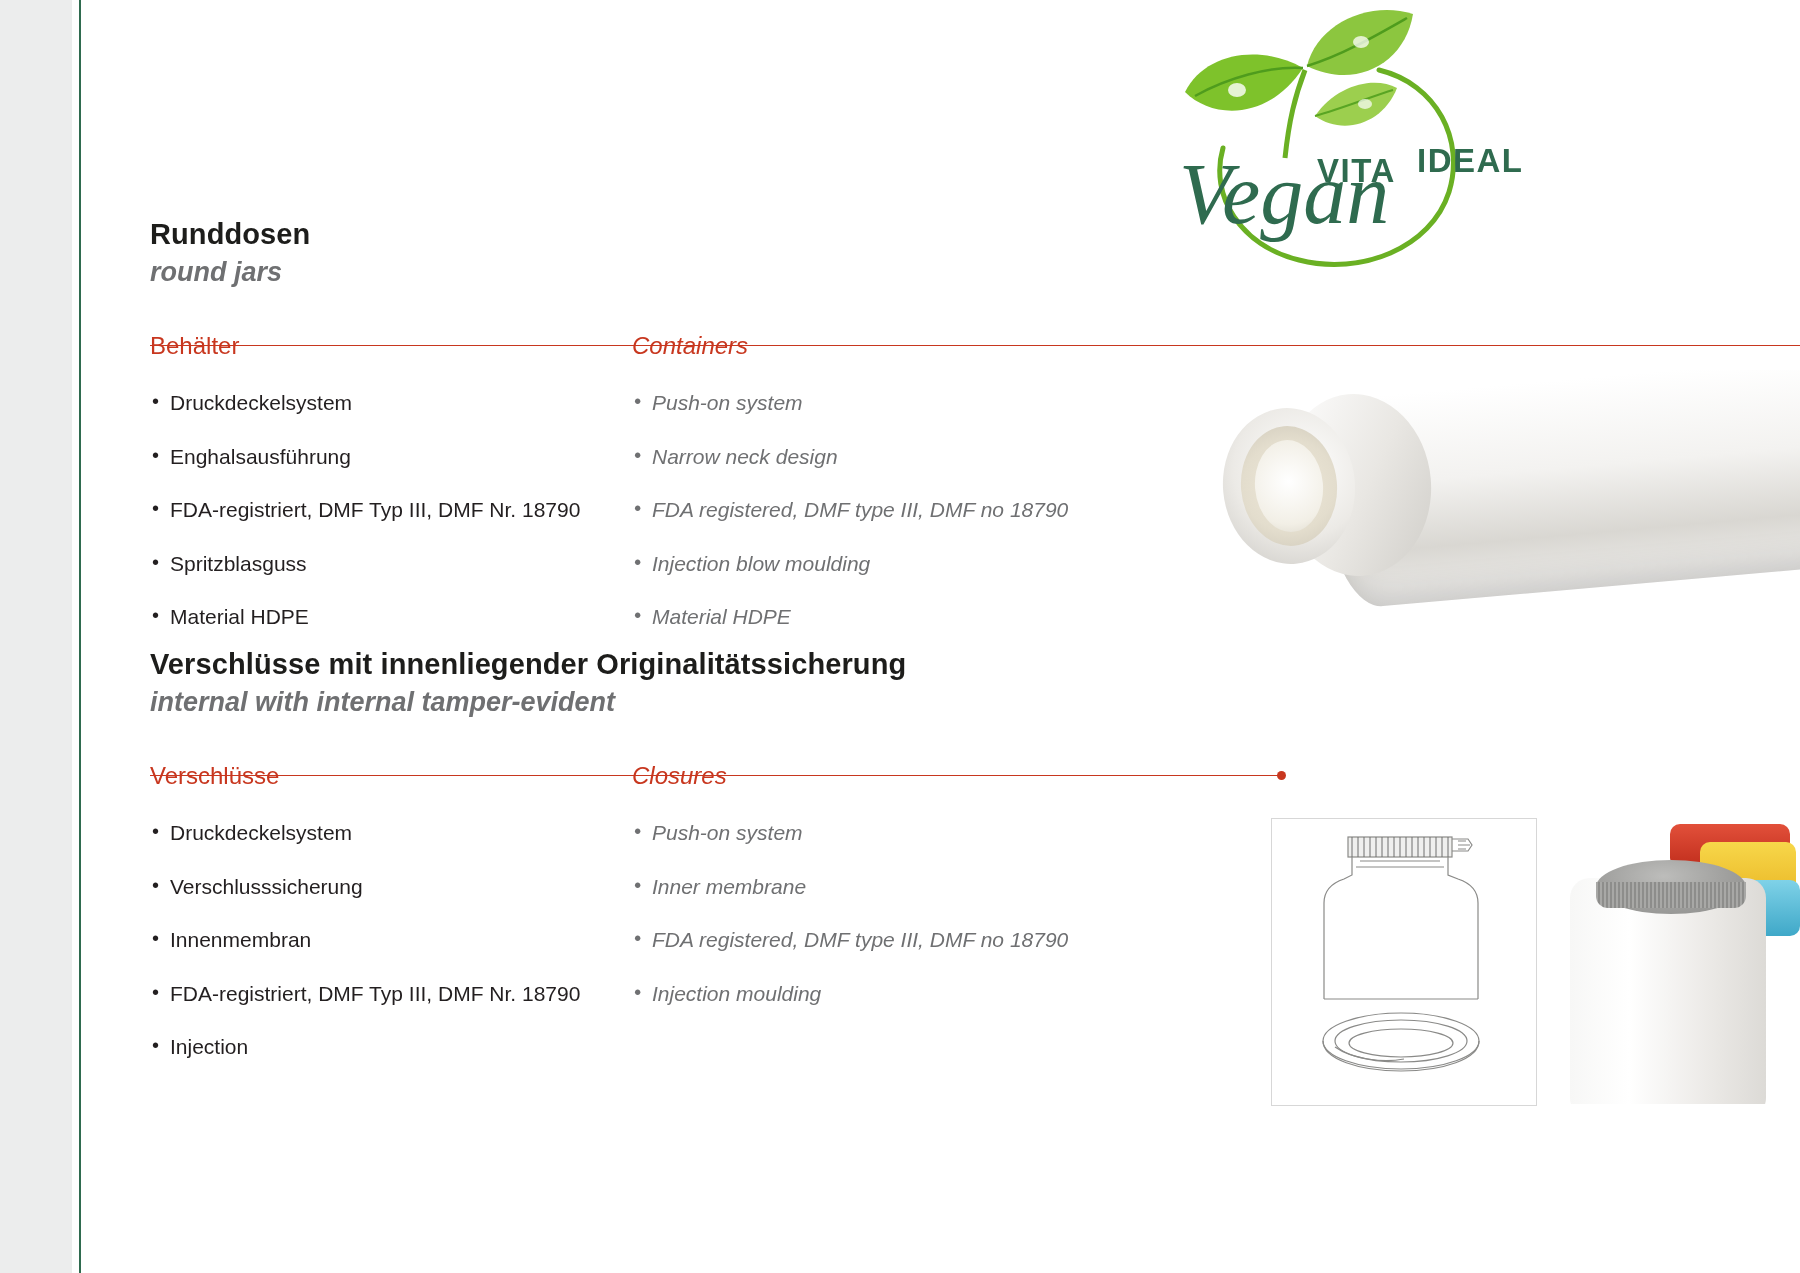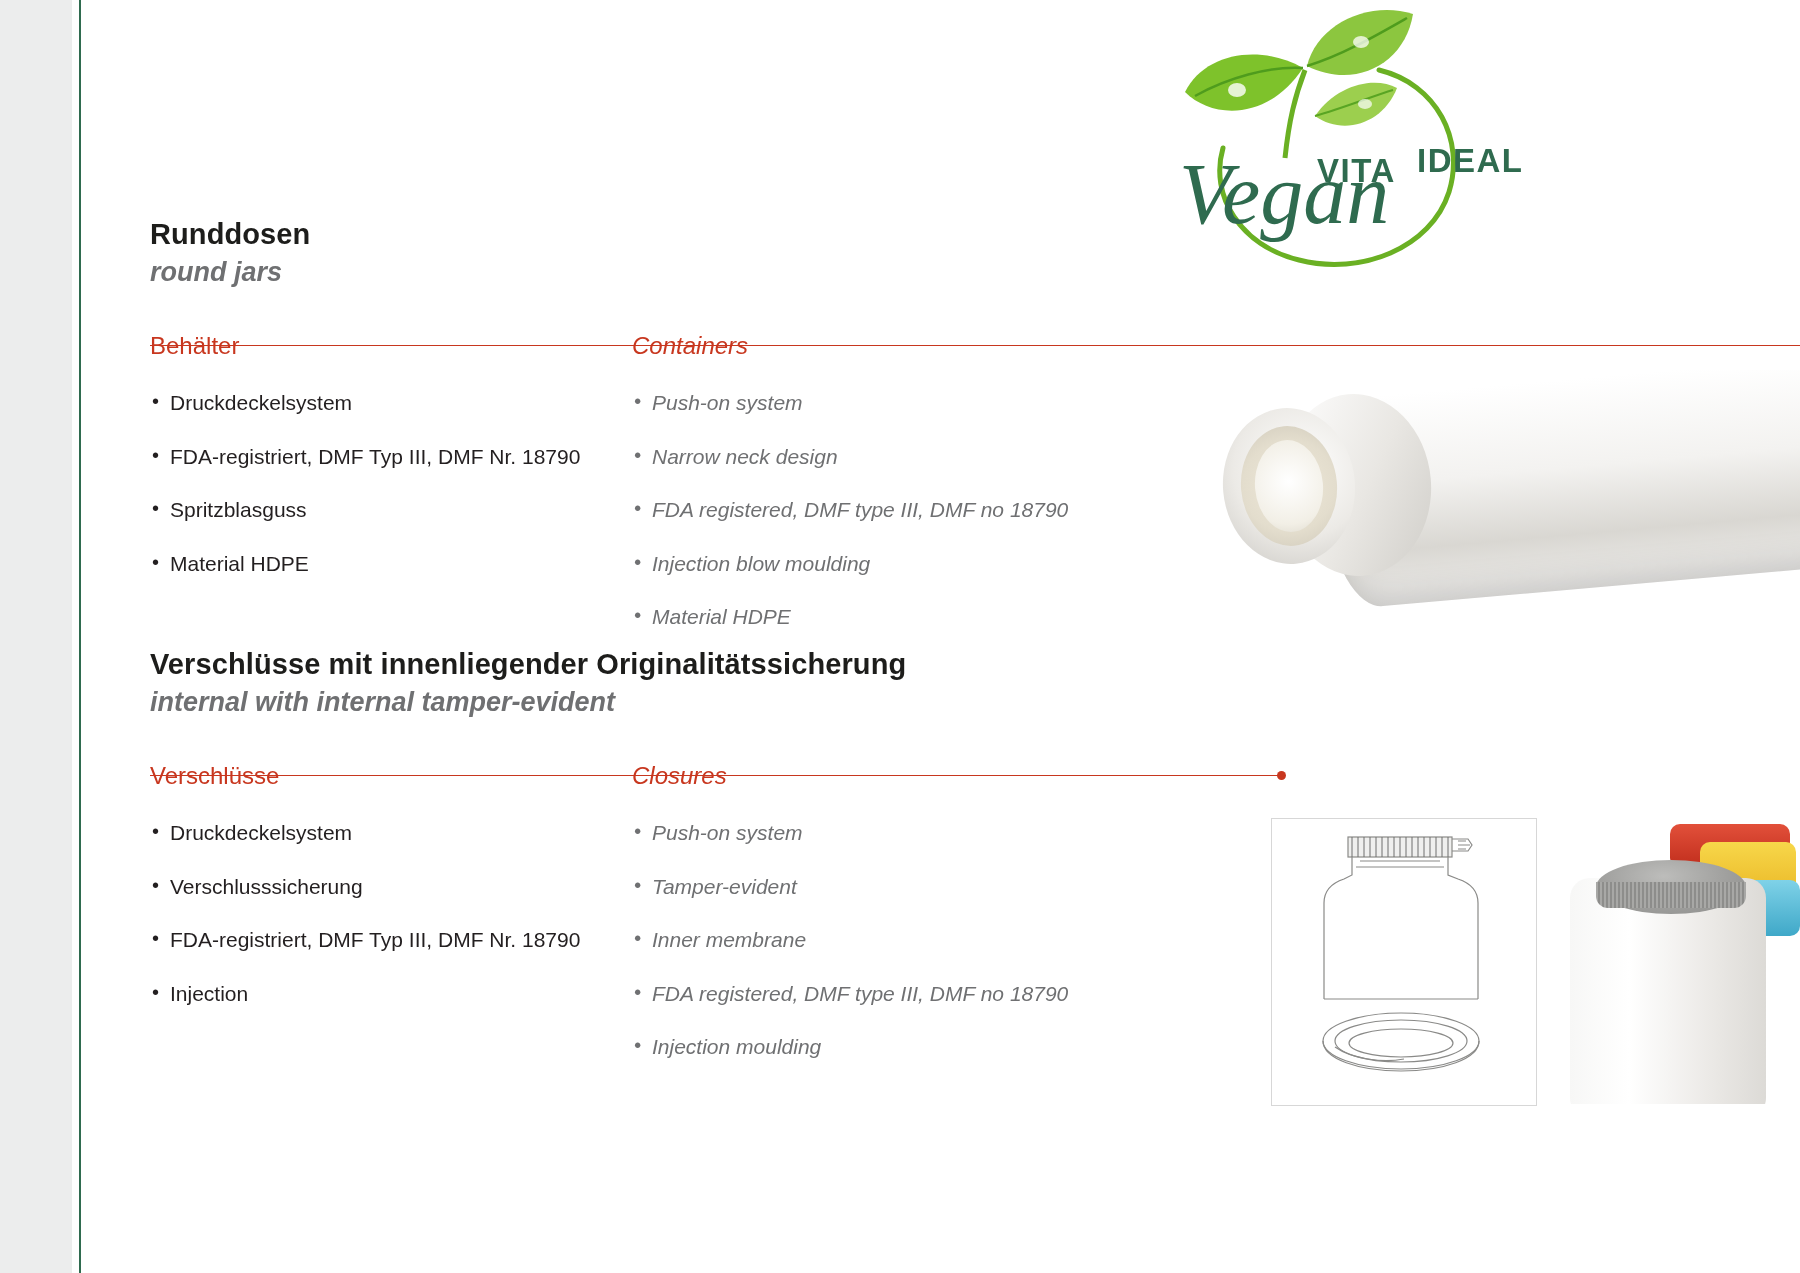--- a/index.html
+++ b/index.html
@@ -268,20 +268,21 @@
 
   <div class="section" style="left:150px; top:218px;">
     <div class="sec-title">Runddosen</div>
     <div class="sec-subtitle">round jars</div>
 
     <div class="cols">
       <div class="col de">
         <div class="col-head">Behälter</div>
         <ul class="bullets">
           <li>Druckdeckelsystem</li>
+          <li>Enghalsausführung</li>
           <li>FDA-registriert, DMF Typ III, DMF Nr. 18790</li>
           <li>Spritzblasguss</li>
           <li>Material HDPE</li>
         </ul>
       </div>
       <div class="col en">
         <div class="col-head en">Containers</div>
         <ul class="bullets en">
           <li>Push-on system</li>
           <li>Narrow neck design</li>
@@ -297,29 +298,29 @@
   <div class="section" style="left:150px; top:648px;">
     <div class="sec-title">Verschlüsse mit innenliegender Originalitätssicherung</div>
     <div class="sec-subtitle">internal with internal tamper-evident</div>
 
     <div class="cols">
       <div class="col de">
         <div class="col-head">Verschlüsse</div>
         <ul class="bullets">
           <li>Druckdeckelsystem</li>
           <li>Verschlusssicherung</li>
+          <li>Innenmembran</li>
           <li>FDA-registriert, DMF Typ III, DMF Nr. 18790</li>
           <li>Injection</li>
         </ul>
       </div>
       <div class="col en">
         <div class="col-head en">Closures</div>
         <ul class="bullets en">
           <li>Push-on system</li>
-          <li>Tamper-evident</li>
           <li>Inner membrane</li>
           <li>FDA registered, DMF type III, DMF no 18790</li>
           <li>Injection moulding</li>
         </ul>
       </div>
     </div>
   </div>
   <div class="head-rule" style="left:150px; top:775px; width:1132px;"></div>
   <div class="rule-dot" style="left:1277px; top:771px;"></div>
 

